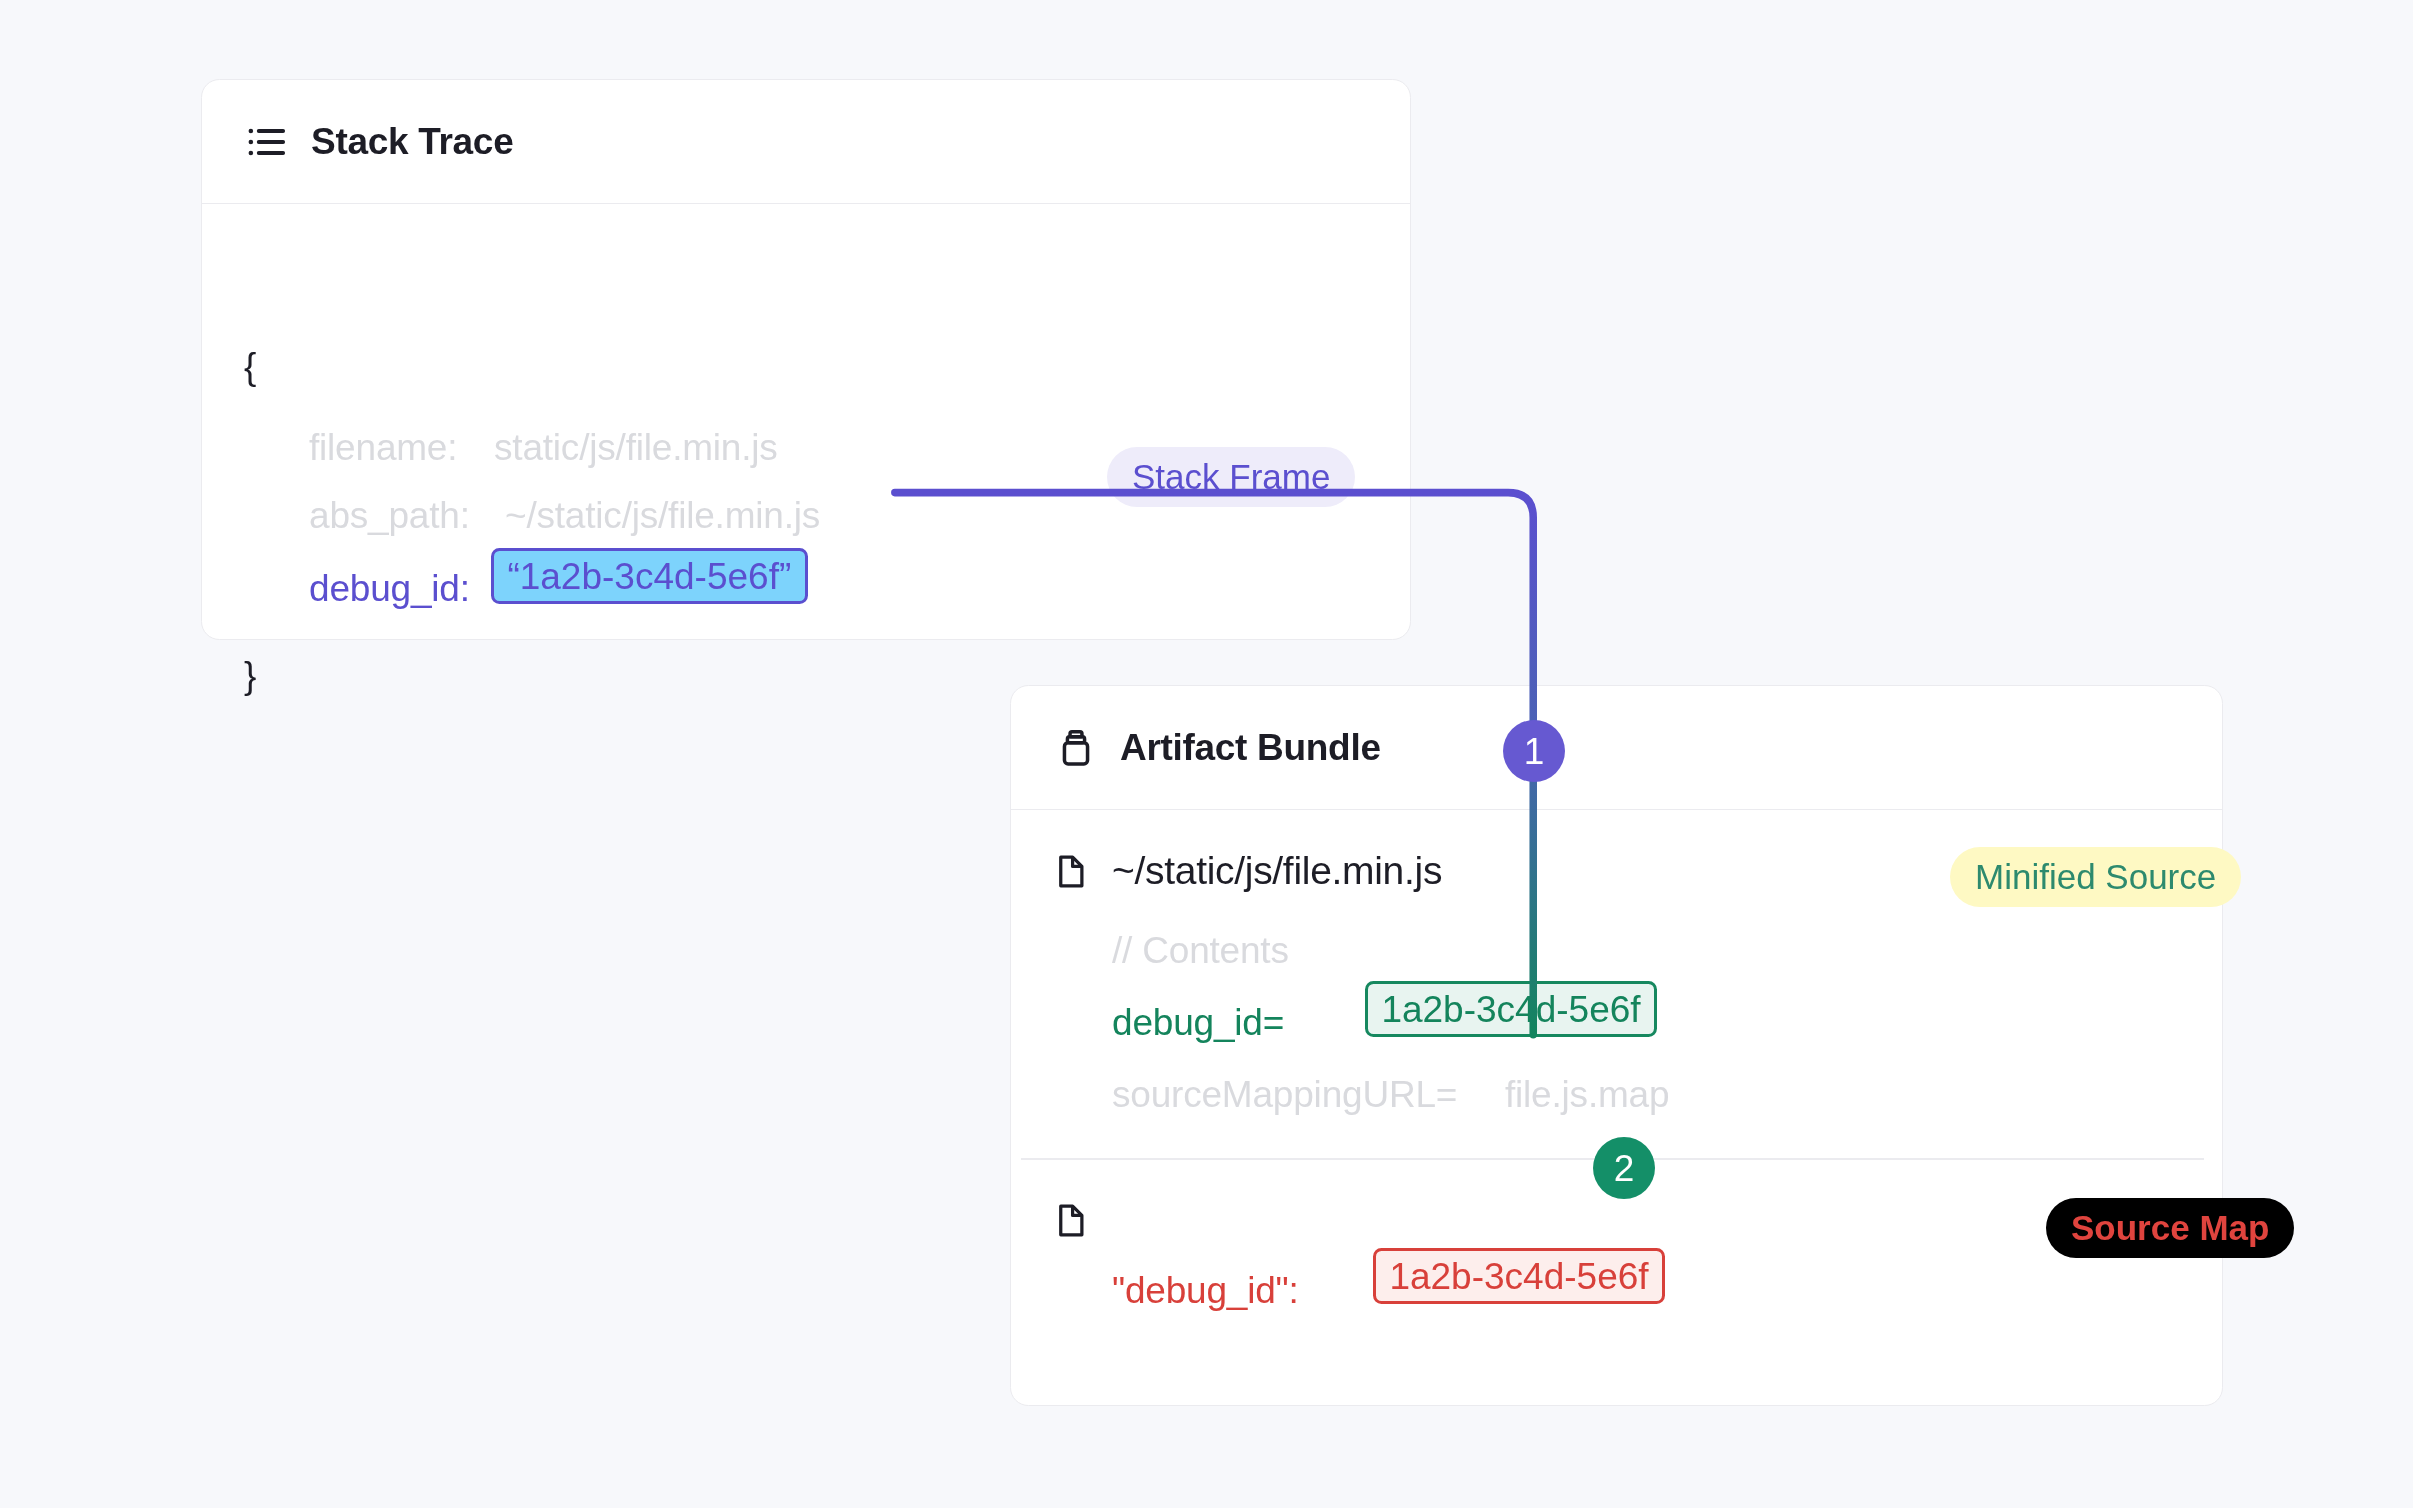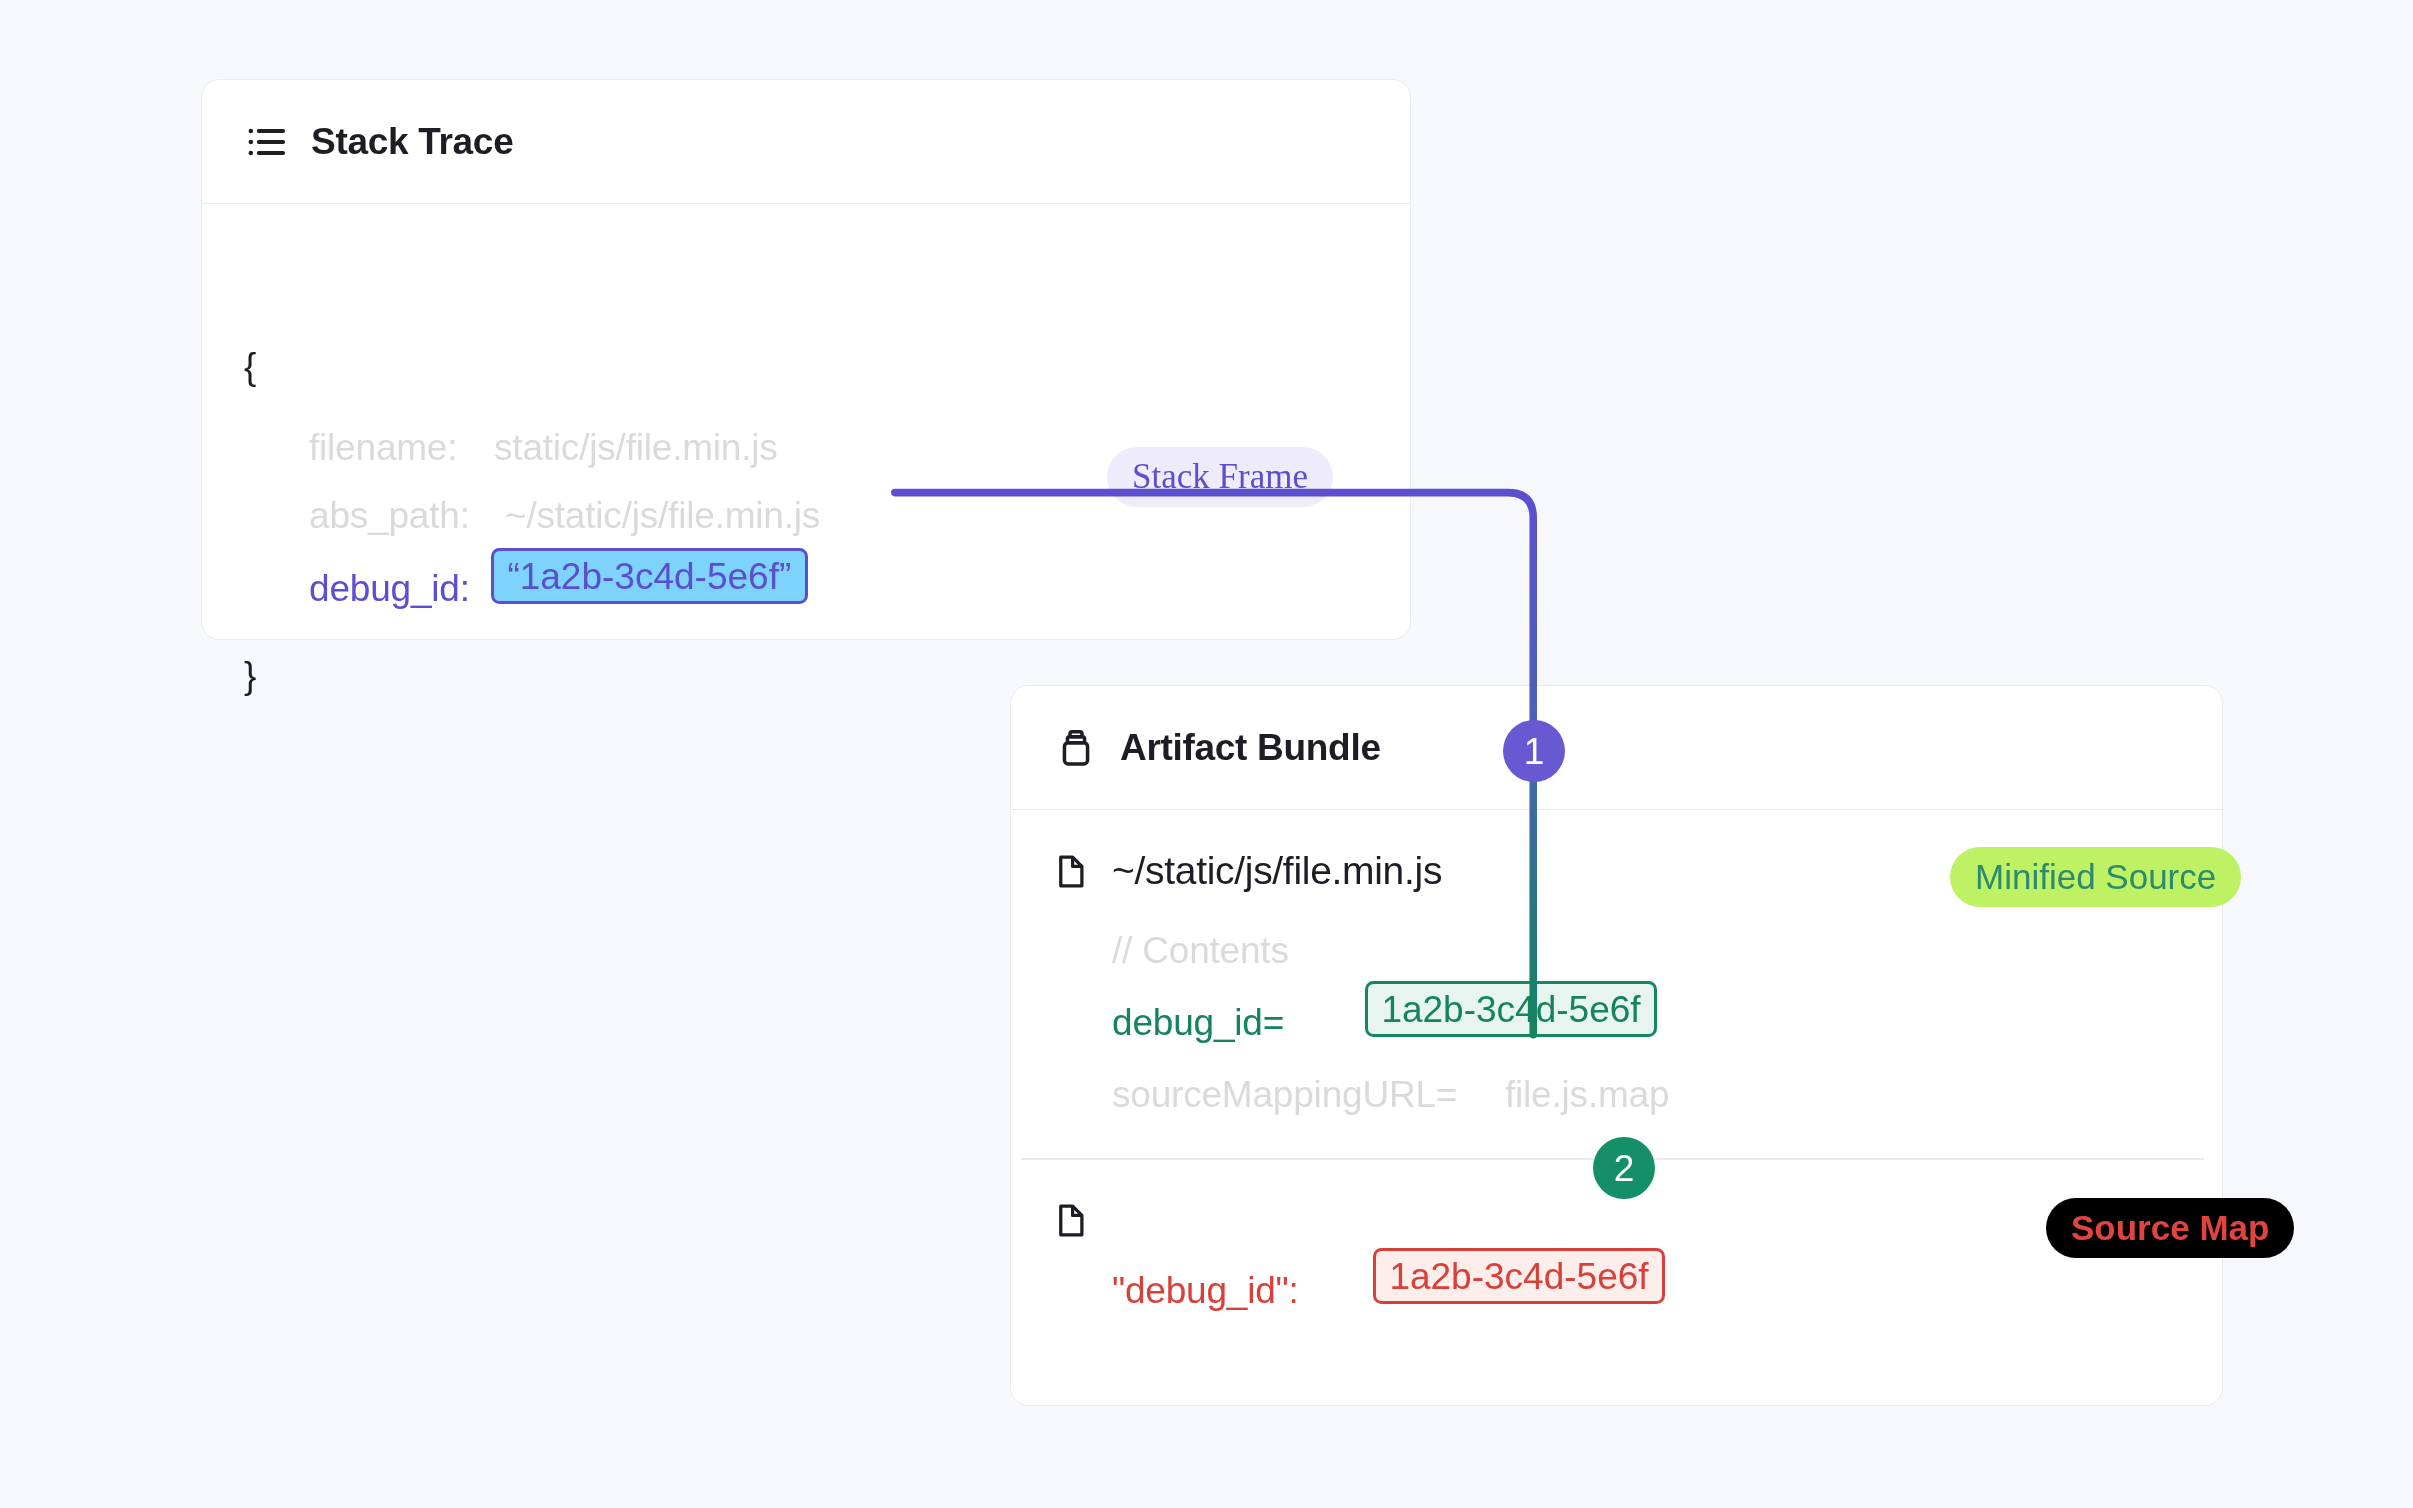--- a/index.html
+++ b/index.html
@@ -86,25 +86,24 @@
     justify-content: center;
     border-radius: 837px;
     font-size: 35px;
     padding: 10px 25px;
     white-space: nowrap;
     line-height: 1.15;
   }
   .pill-stack-frame {
     color: #5b4fcf;
     background: #eeecfa;
-    font-family: Liberation Serif, serif;
   }
   .pill-minified {
     color: #2d8a6e;
-    background: #bef264;
+    background: #fef9c3;
   }
   .pill-sourcemap {
     color: #e0443e;
     background: #000000;
     font-weight: bold;
   }
 
   
   .code-line {
     position: absolute;

